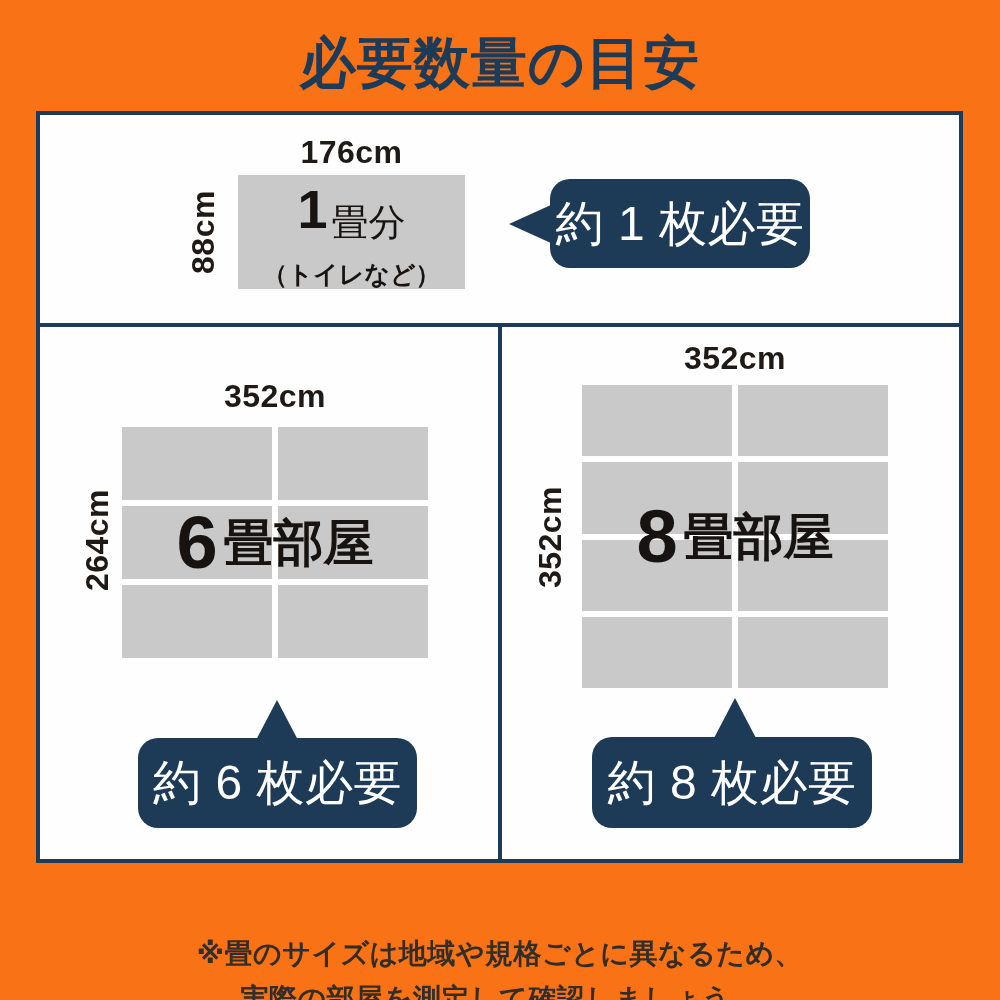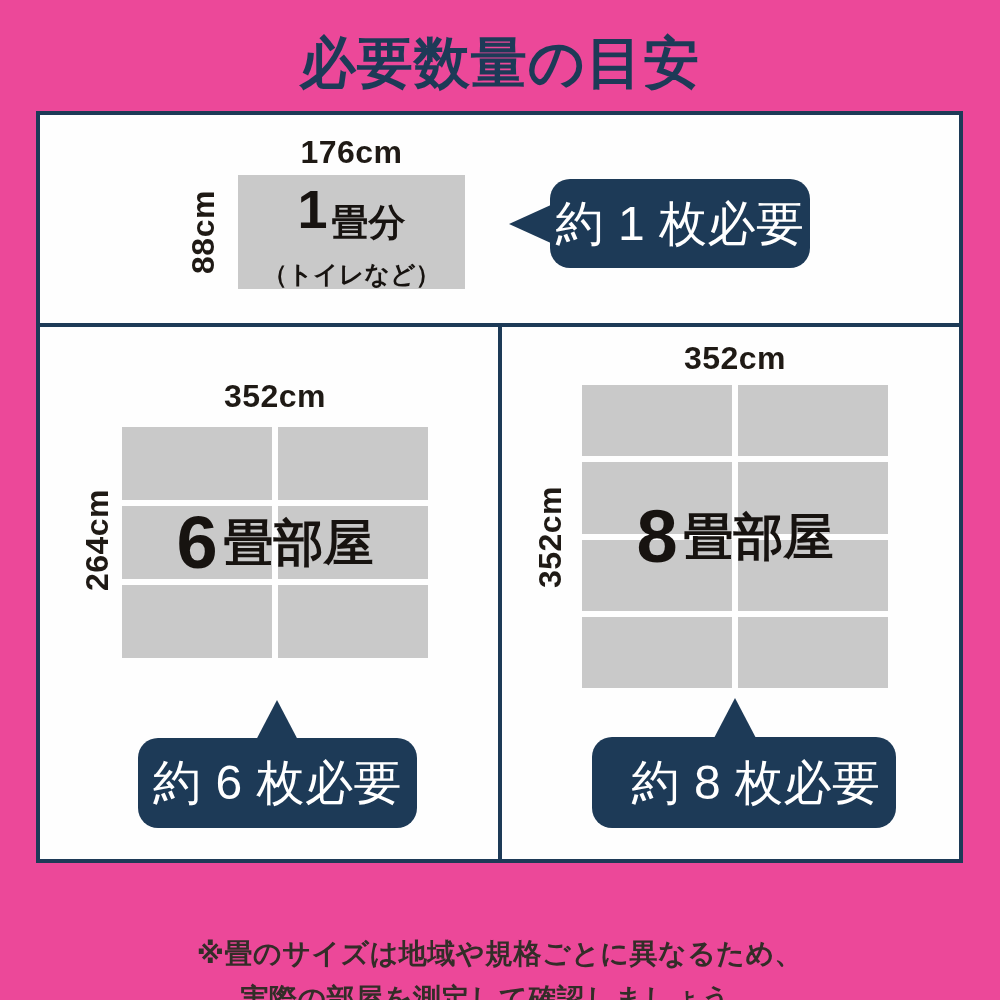--- a/index.html
+++ b/index.html
@@ -3,21 +3,21 @@
 <meta charset="utf-8">
 <style>
   html,body{margin:0;padding:0;}
   body{
     font-family:"Liberation Sans","DejaVu Sans",sans-serif;
     background:#fcfbf9;
   }
   .page{
     position:relative;
     width:1000px;height:1000px;
-    background:#ec4899;
+    background:#f97316;
     overflow:hidden;
   }
   .title{
     position:absolute;top:26px;left:0;width:1000px;
     text-align:center;
     font-size:56px;font-weight:900;
     color:#1d3a57;
     letter-spacing:1px;
   }
   .frame{
@@ -70,21 +70,21 @@
     margin-right:6px;
   }
   .room-suffix{
     font-size:50px;font-weight:800;line-height:1;
   }
   .room-num-sm{
     font-size:54px;font-weight:900;line-height:1;
     margin-right:4px;
   }
   .room-suffix-sm{
-    font-size:37px;font-weight:700;line-height:1;margin-top:27px;
+    font-size:37px;font-weight:400;line-height:1;margin-top:27px;
   }
   .room-note{
     font-size:25px;font-weight:700;color:#171310;
     margin-top:21px;line-height:1;white-space:nowrap;
   }
   .badge{
     position:absolute;
     background:#1d3a57;border-radius:20px;
     display:flex;align-items:center;justify-content:center;
   }
@@ -182,20 +182,20 @@
   </div>
 
   <div class="room-overlay" style="left:582px;top:385px;width:306px;height:303px;">
     <div class="room-name">
       <span class="room-num">8</span>
       <span class="room-suffix">畳部屋</span>
     </div>
   </div>
 
   <div class="tail-up" style="left:713px;top:698px;"></div>
-  <div class="badge" style="left:592px;top:737px;width:280px;height:91px;padding-left:24px;">
+  <div class="badge" style="left:592px;top:737px;width:280px;height:91px;">
     <span class="badge-text">約 8 枚必要</span>
   </div>
 
   <div class="footnote" style="top:887px;">※畳のサイズは地域や規格ごとに異なるため、</div>
   <div class="footnote" style="top:932px;">実際の部屋を測定して確認しましょう。</div>
 
 </div>
 
 </body></html>

